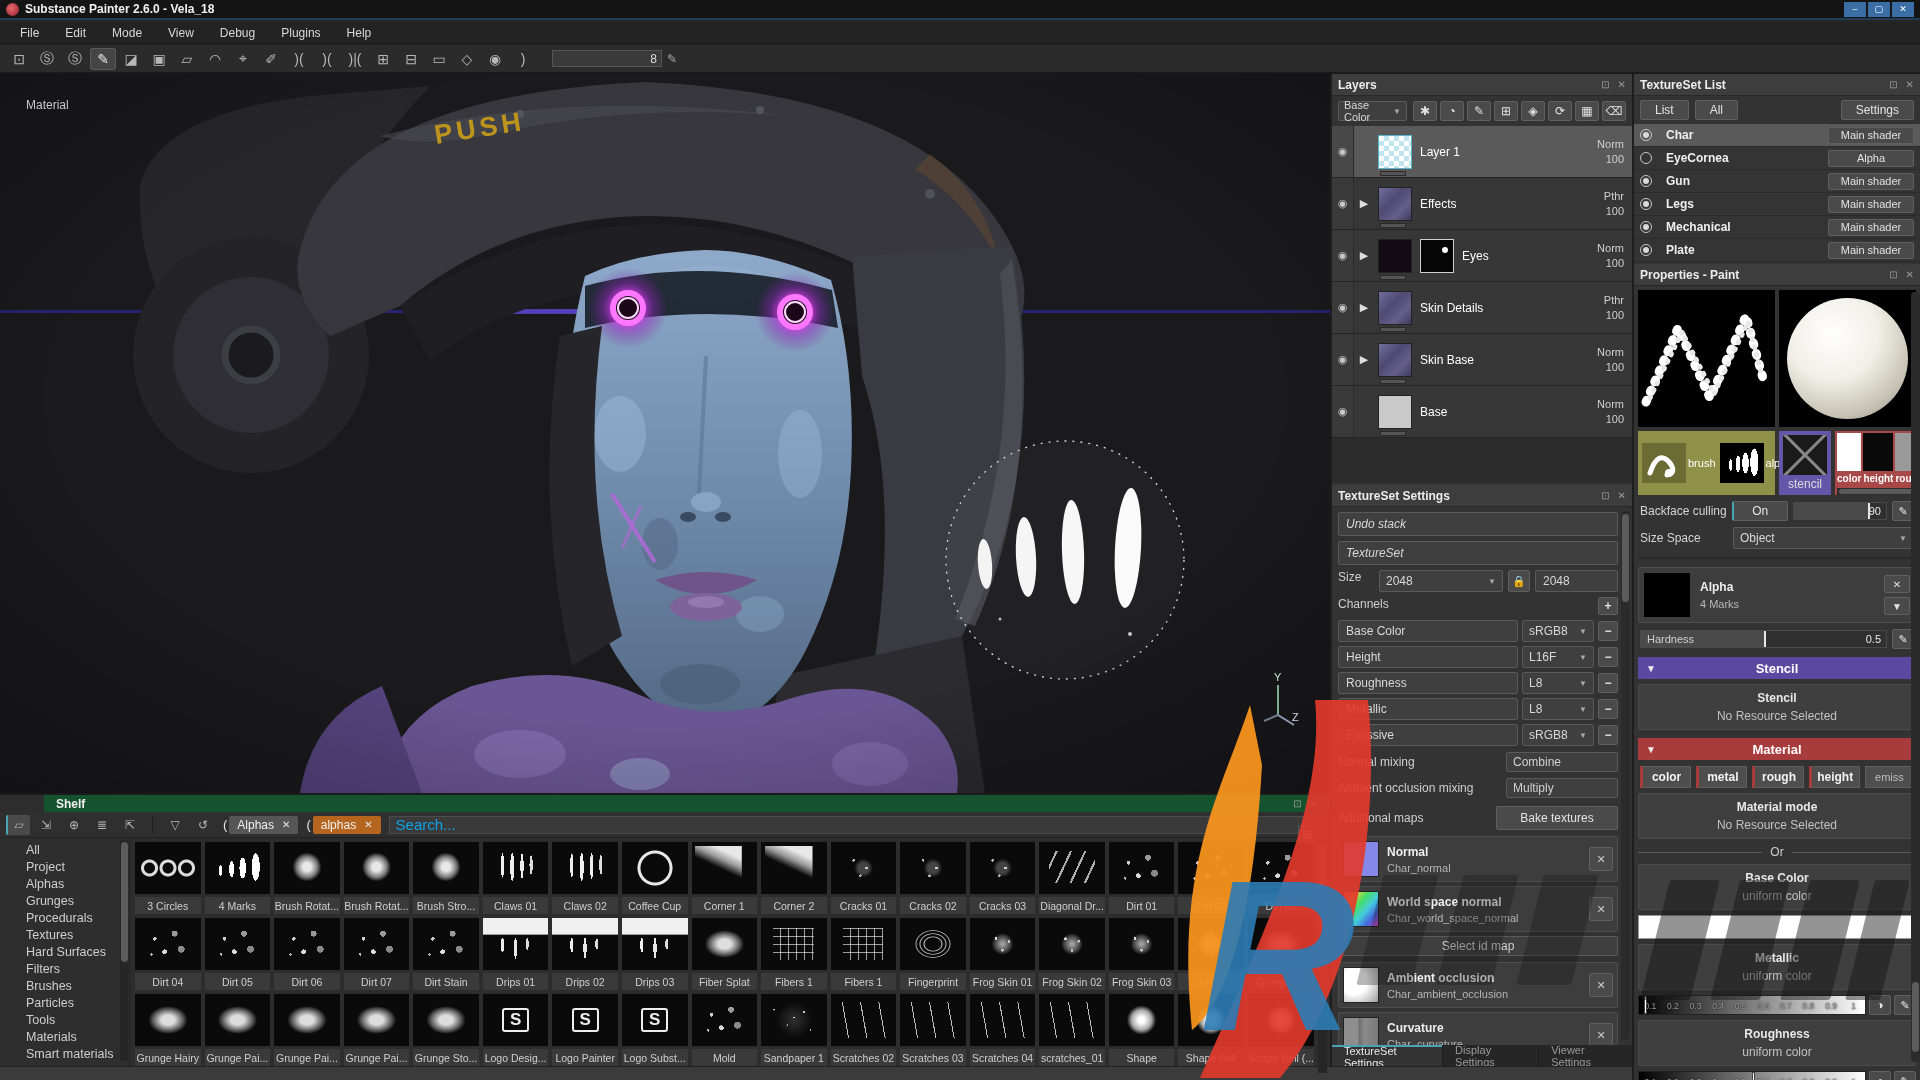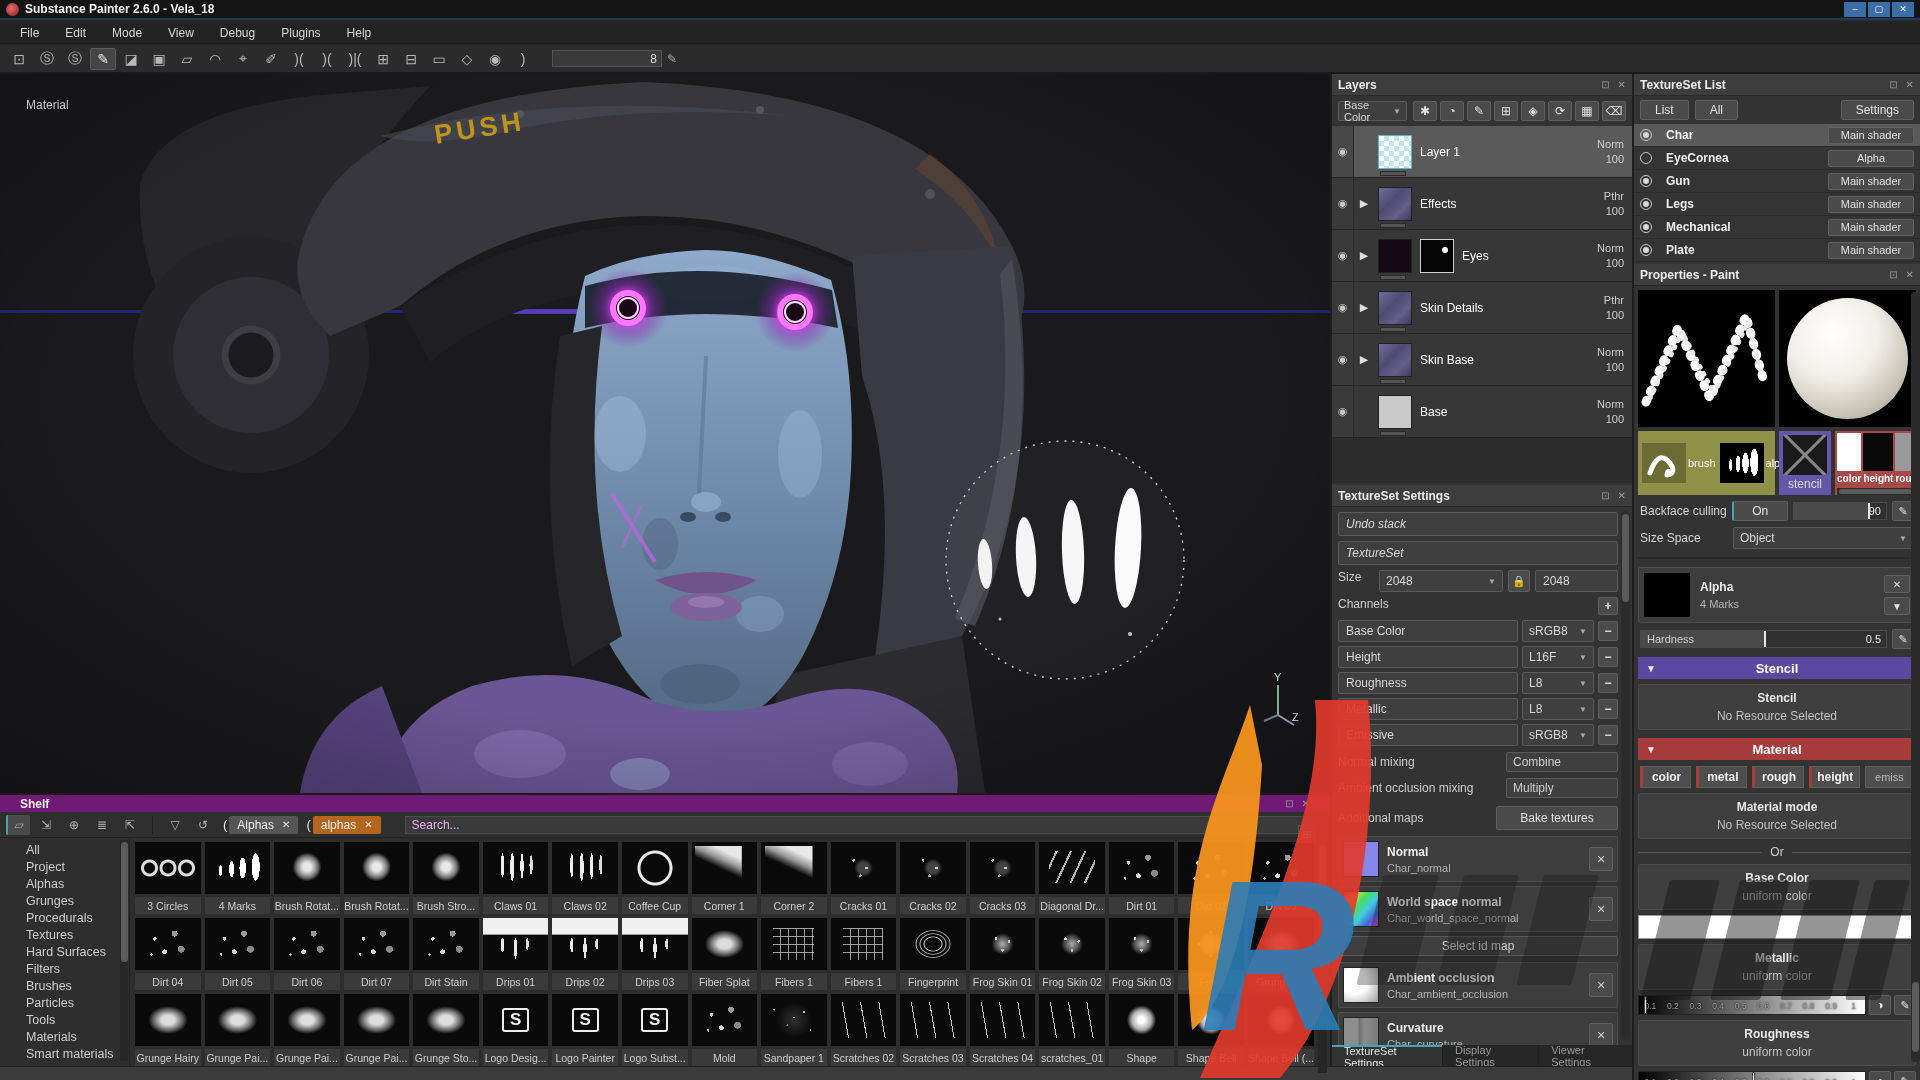--- a/index.html
+++ b/index.html
@@ -159,32 +159,32 @@
   .gradrow{display:flex;align-items:center;gap:3px;margin-top:5px;}
   .gradbar{flex:1;height:20px;position:relative;border:1px solid #222;}
   .g-bw{background:linear-gradient(90deg,#000,#fff);}
   .gradbar .ticks{position:absolute;inset:0;display:flex;}
   .gradbar .tick{flex:1;text-align:center;font-size:8.5px;color:#9a9a9a;line-height:20px;text-shadow:0 0 2px #000;}
   .gradbar .gmark{position:absolute;top:0;bottom:0;width:3px;background:#fff;border:1px solid #444;}
   .circbtn{width:22px;height:20px;font-size:12px;}
 
   
   #shelf{position:absolute;left:0;top:793px;width:1330px;height:273px;background:#2d2d2d;border-top:2px solid #1b1b1b;}
-  .shelf-head{height:17px;display:flex;align-items:center;padding:0 20px;background:#701a75;}
+  .shelf-head{height:17px;display:flex;align-items:center;padding:0 12px;background:#14532d;margin-left:44px;}
   .shelf-head .ptitle{font-weight:bold;font-size:12px;color:#eee;}
   .shelf-tools{height:26px;display:flex;align-items:center;gap:4px;padding:0 6px;background:#2f2f2f;border-bottom:1px solid #222;}
   .st-ico{width:24px;height:20px;display:flex;align-items:center;justify-content:center;color:#b8b8b8;font-size:12px;border-radius:2px;}
   .st-ico.sel{background:#4a4a4a;border-left:2px solid #46a5b4;}
   .stsep{width:1px;height:18px;background:#1f1f1f;margin:0 6px;}
   .chipwrap{display:flex;align-items:center;gap:2px;margin-left:4px;}
   .paren{color:#e8e8e8;font-size:13px;}
   .fchip{height:18px;display:flex;align-items:center;gap:8px;padding:0 8px;background:#565656;border-radius:2px;color:#f0f0f0;font-size:12px;}
   .fchip.orange{background:#b5651d;}
   .fchip .cx{font-size:10px;color:#e8e8e8;}
-  .searchbox{flex:1;height:18px;background:#3a3a3a;border:1px solid #4c4c4c;margin:0 20px;display:flex;align-items:center;padding:0 6px;color:#f0abfc;font-size:12px;}
+  .searchbox{flex:1;height:18px;background:#3a3a3a;border:1px solid #4c4c4c;margin:0 4px;display:flex;align-items:center;padding:0 6px;color:#0ea5e9;font-size:15px;}
   .shelf-body{display:flex;height:228px;}
   .cats{width:130px;background:#2e2e2e;border-right:1px solid #222;padding:3px 0 0 0;position:relative;overflow:hidden;}
   .cat{padding:1.5px 4px 1.5px 26px;color:#cfcfcf;font-size:12.5px;white-space:nowrap;}
   .catscroll{position:absolute;right:1px;top:2px;width:8px;height:97%;background:#262626;}
   .catscroll .vthumb{top:2px;height:120px;}
   .grid{flex:1;display:grid;grid-template-columns:repeat(17,1fr);gap:4px 4px;padding:4px 16px 0 5px;position:relative;}
   .gitem{display:flex;flex-direction:column;}
   .gthumb{height:52px;background:#0a0a0a;position:relative;overflow:hidden;display:flex;align-items:center;justify-content:center;}
   .glabel{height:17px;background:#3a3a3a;color:#cfcfcf;font-size:10.5px;display:flex;align-items:center;justify-content:center;white-space:nowrap;overflow:hidden;margin-top:3px;}
   .logo-s{color:#eee;border:2px solid #eee;padding:0 6px;font-weight:bold;font-size:17px;border-radius:3px;}

